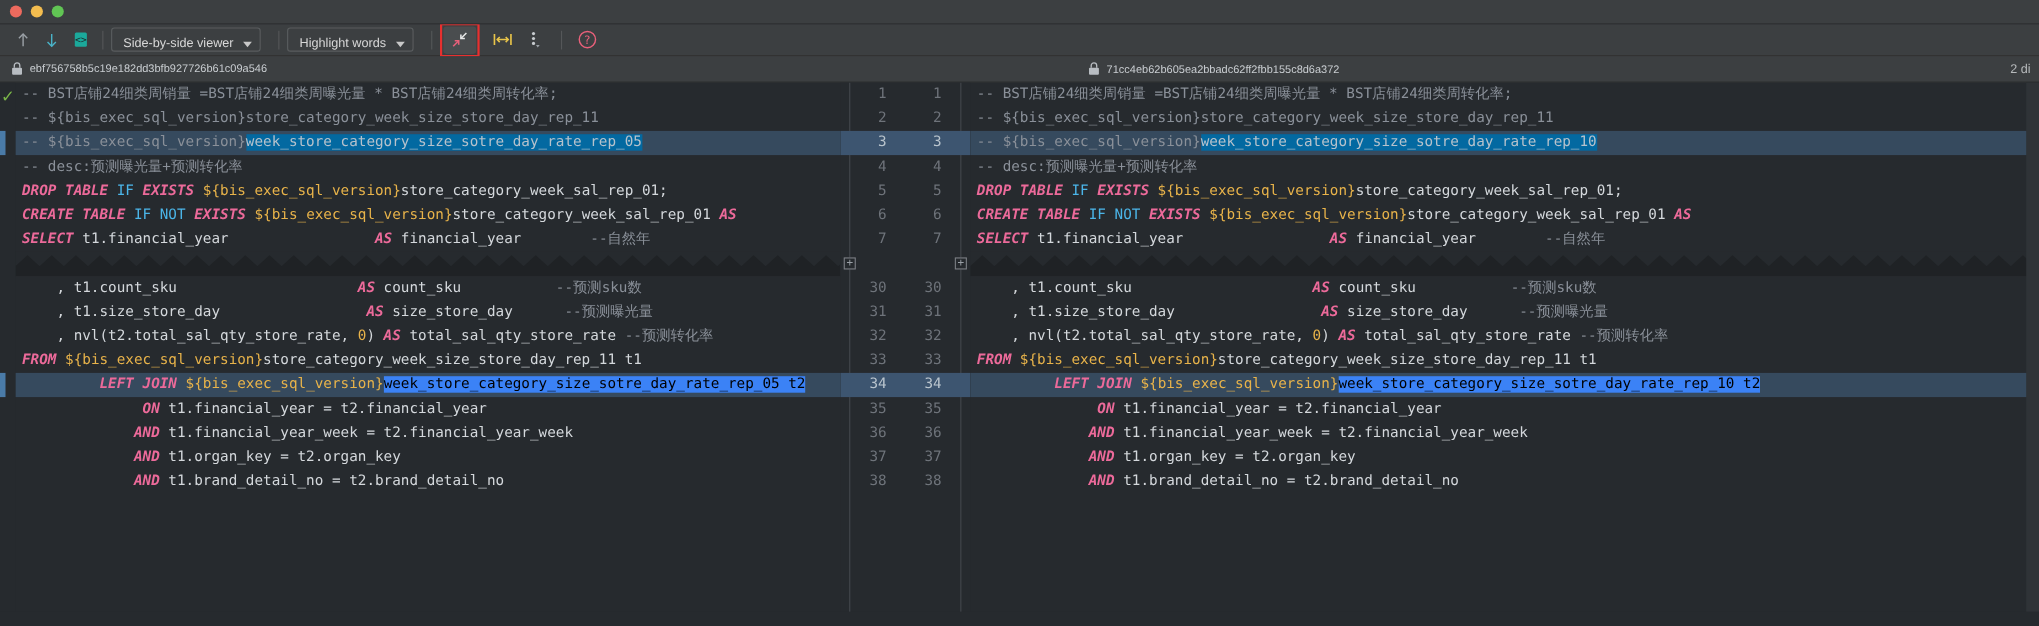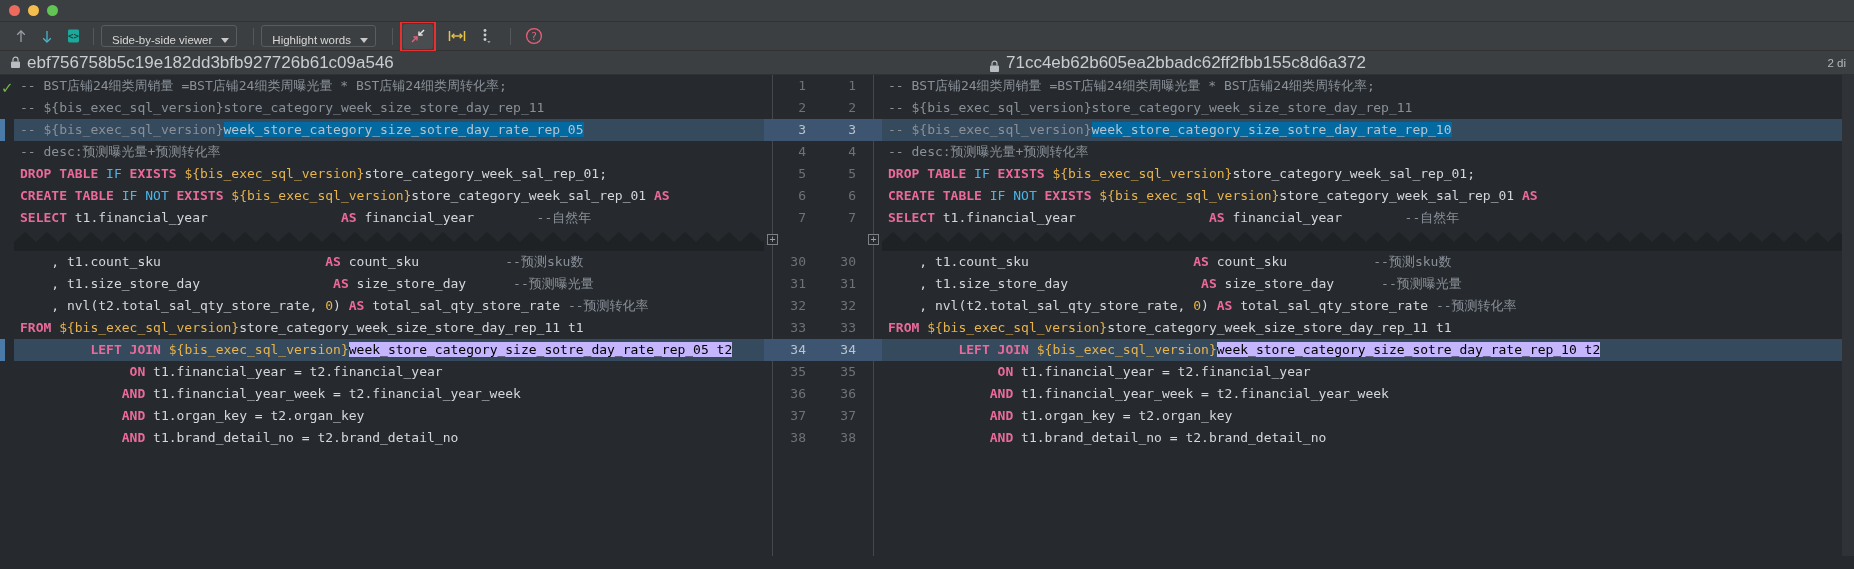--- a/index.html
+++ b/index.html
@@ -90,21 +90,21 @@
     background: #3c3f41;
     display: flex; align-items: center;
     position: relative;
     border-bottom: 1px solid #2f3133;
   }
   .hash-left { display: flex; align-items: center; gap: 6px; padding-left: 10px; }
   .hash-right {
     display: flex; align-items: flex-end; gap: 6px;
     position: absolute; left: 989px;
   }
-  .hash-text { font-size: 17px; color: #c9cdd1; }
+  .hash-text { font-size: 10px; color: #c9cdd1; }
   .diff-count {
     position: absolute; right: 8px;
     font-size: 11.5px; color: #b6b9bb; white-space: nowrap;
   }
 
   
   .diffarea {
     position: relative;
     width: 100%; height: 495px;
     background: #262a2e;
@@ -132,27 +132,27 @@
     font-family: "DejaVu Sans Mono", monospace;
     font-size: 13px;
     position: relative;
   }
   .row.sel { background: #364a5e; }
   .row.spacer { background: #262a2e; }
 
   .code { padding-left: 6px; display: block; }
 
   
-  .kw   { color: #ec6a9a; font-weight: bold; }
+  .kw   { color: #ec6a9a; font-weight: bold; font-style: italic; }
   .kw2  { color: #4bb5e8; font-weight: normal; }
   .var  { color: #e8b34a; }
   .plain{ color: #d4d8dc; }
   .cmt  { color: #8a9099; }
   .num  { color: #e8b34a; }
-  .hl   { background: #c4b5fd; }
+  .hl   { background: #3b82f6; }
   .hlc  { background: #0369a1; color: #b6c2cc; }
 
   
   .gutter-rows { position: absolute; top: 0; left: 0; right: 0; }
   .grow {
     height: 22px; line-height: 22px;
     display: flex; align-items: center;
     font-family: "DejaVu Sans Mono", monospace;
     font-size: 13px; color: #6e737a;
   }

